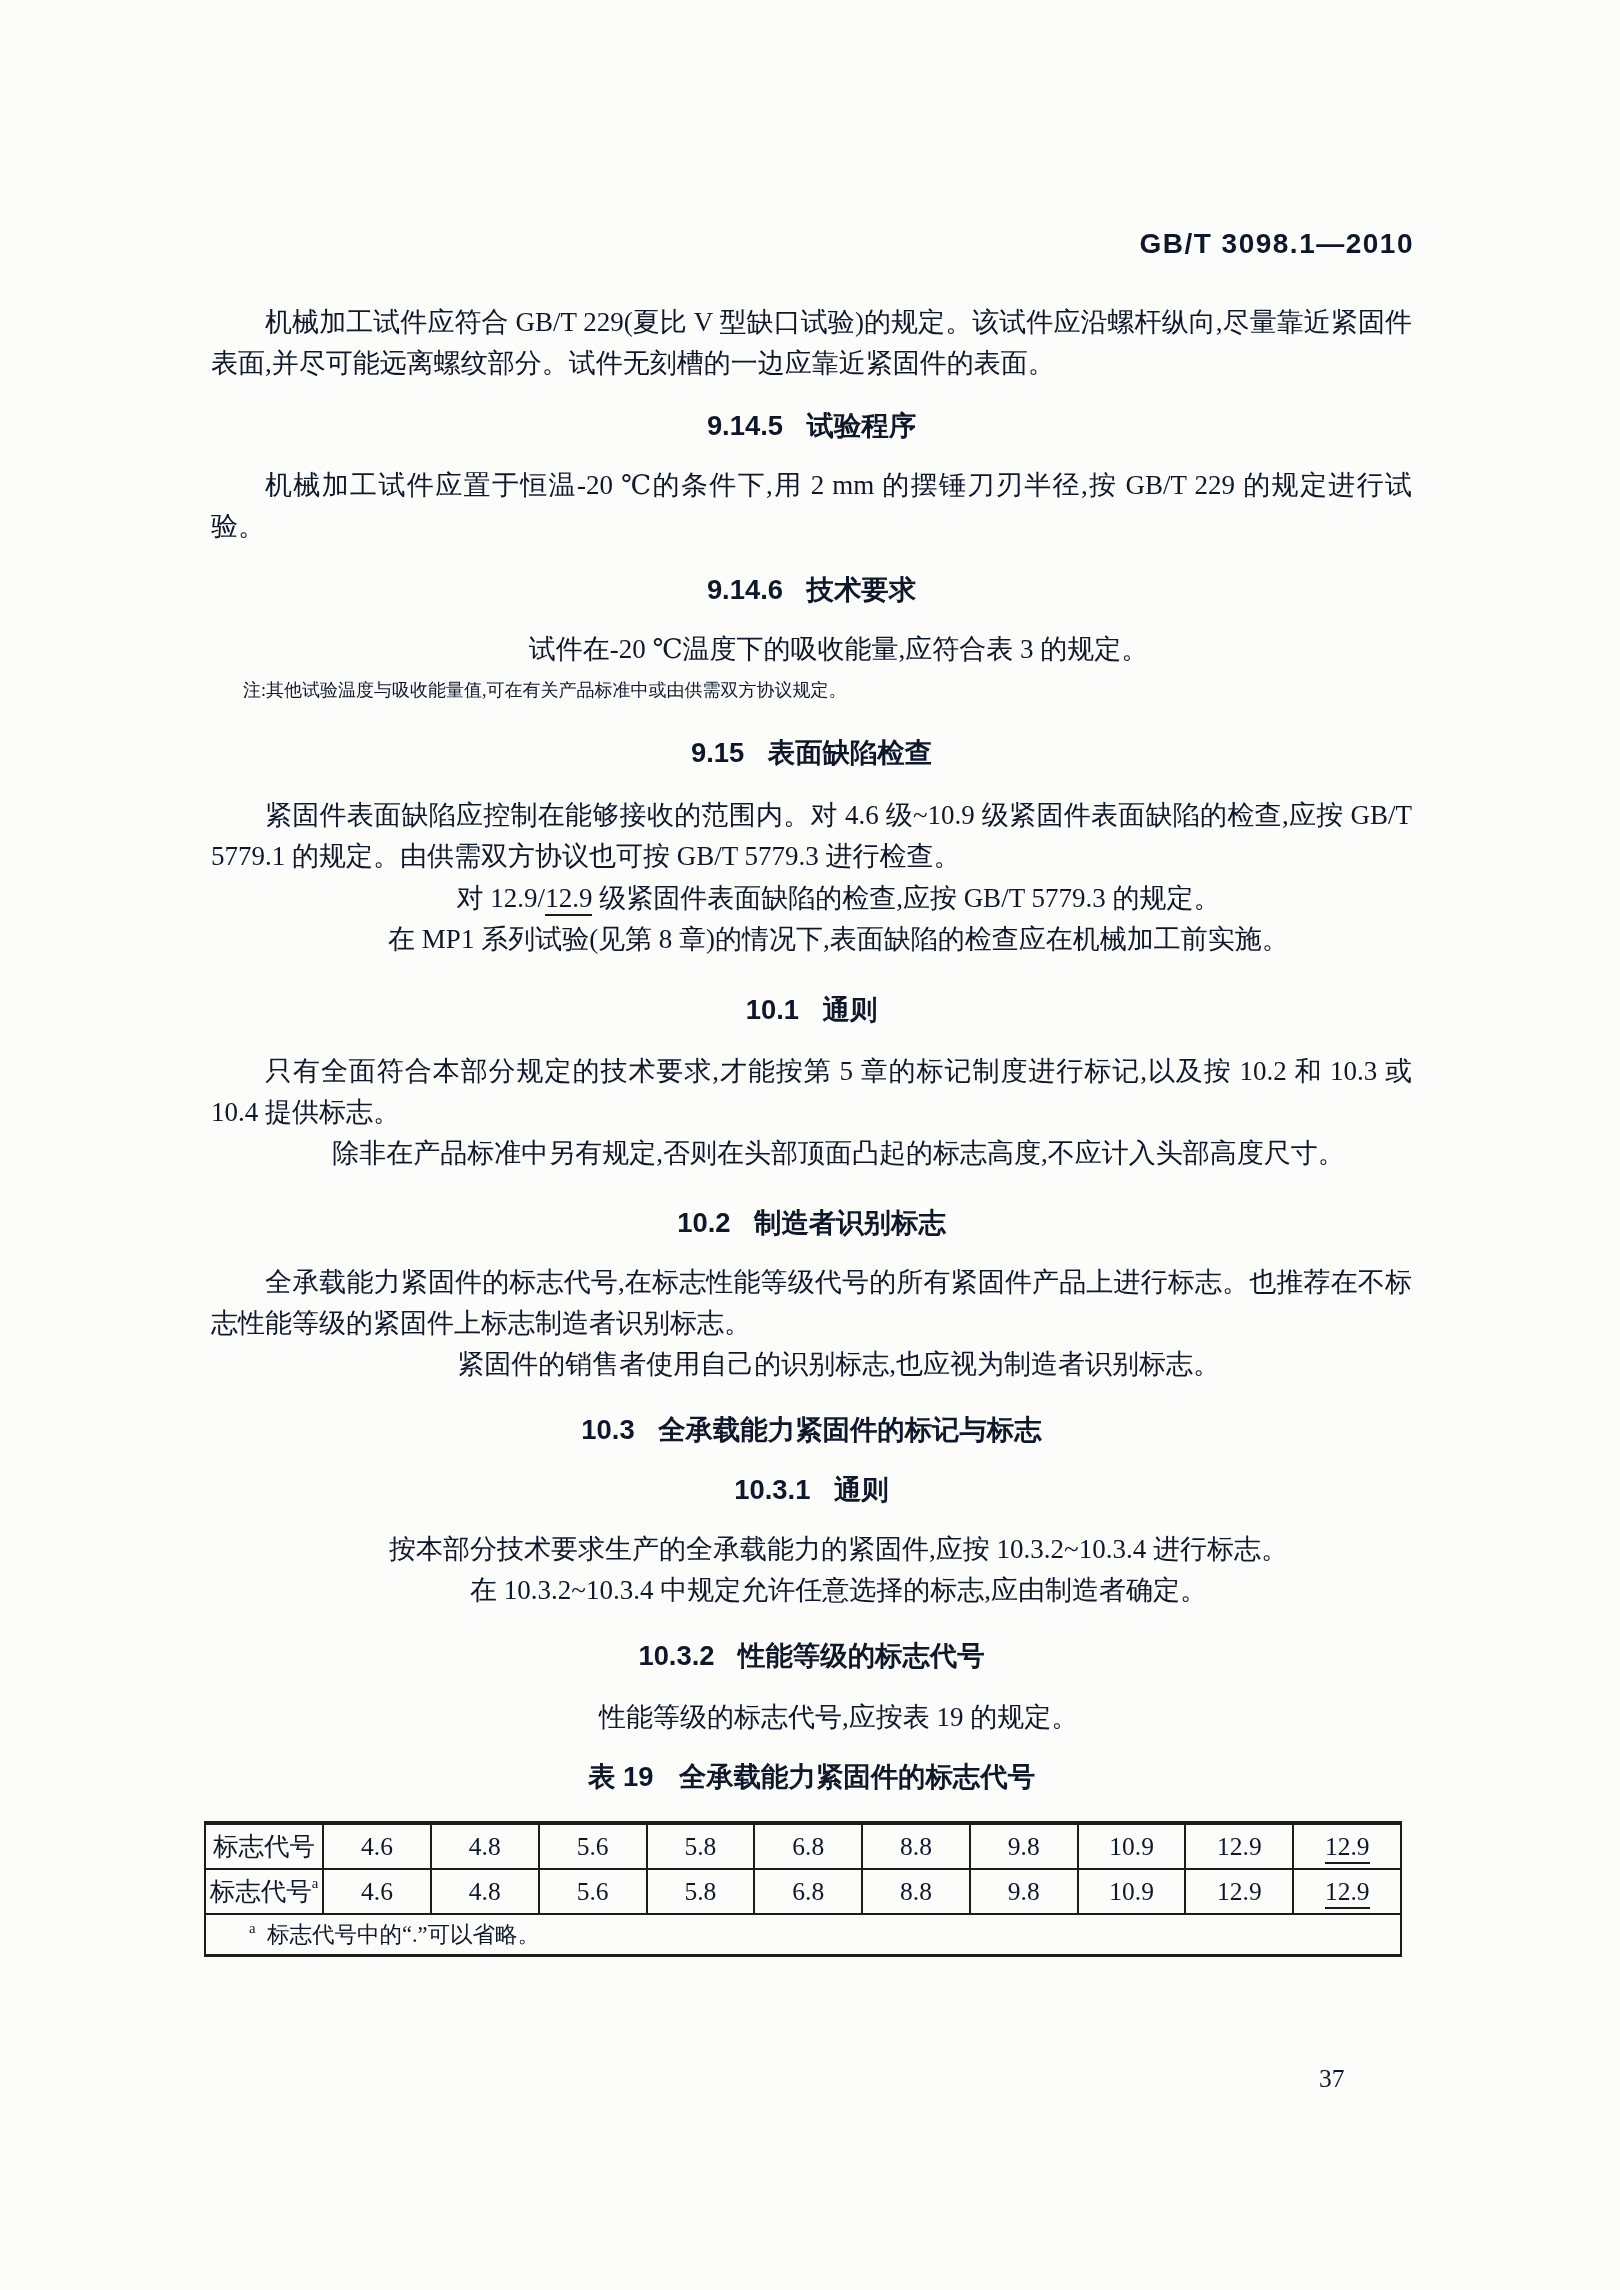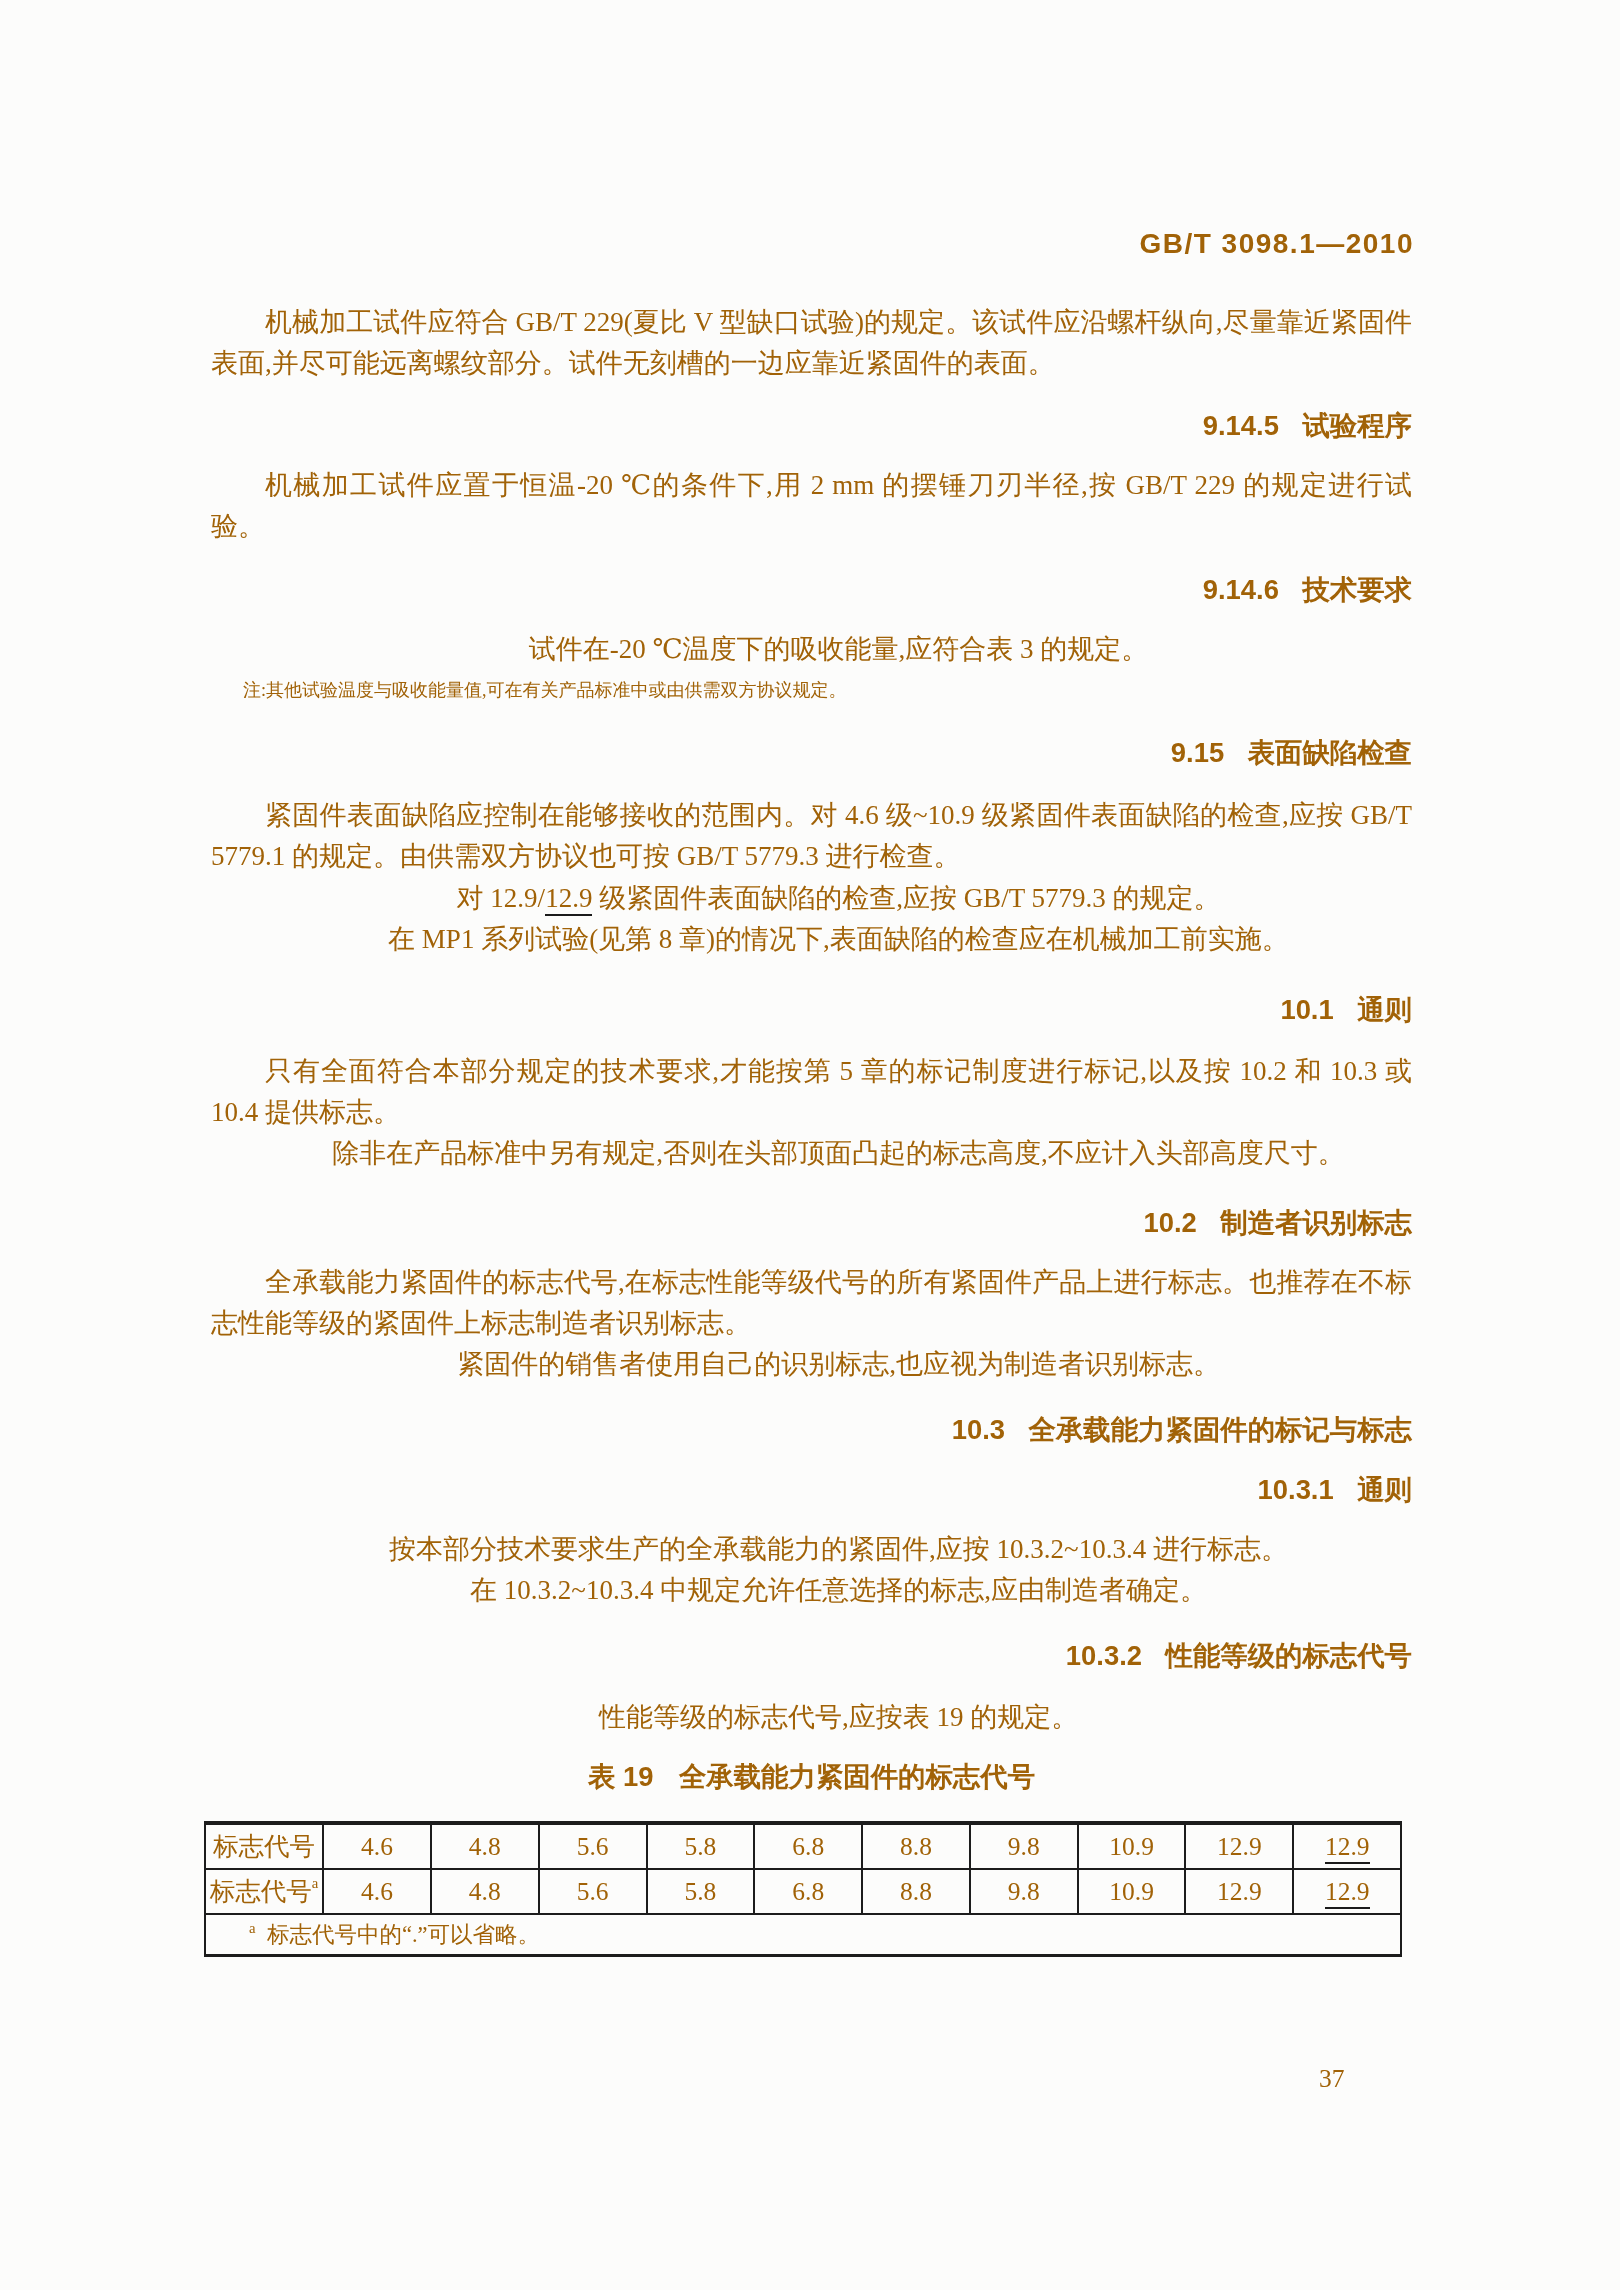--- a/index.html
+++ b/index.html
@@ -1,21 +1,21 @@
 <!DOCTYPE html>
 <html lang="zh"><head>
 <meta charset="utf-8">
 <style>
   html,body{margin:0;padding:0;background:#e8e8e8;}
   .page{
     position:relative;
     width:1620px;height:2291px;
     margin:0 auto;
     background:#fcfcfb;
-    color:#a16207;
+    color:#0f172a;
     font-family:"Liberation Serif","DejaVu Serif",serif;
     overflow:hidden;
   }
   .std-header{
     position:absolute;top:228px;right:206px;
     font-family:"Liberation Sans","DejaVu Sans",sans-serif;
     font-weight:bold;font-size:28px;letter-spacing:1.5px;
   }
   .content{
     position:absolute;left:211px;top:0;width:1201px;
@@ -25,21 +25,21 @@
     font-size:27px;line-height:41px;text-align:justify;
     text-justify:inter-ideograph;
   }
   .para.single{text-align:center;}
   .indent{text-indent:54px;}
   .note{
     font-size:18px;line-height:31px;padding-left:32px;text-align:left;
   }
   .heading{
     font-family:"Liberation Sans","DejaVu Sans",sans-serif;
-    font-weight:bold;font-size:27.4px;line-height:41px;text-align:right;
+    font-weight:bold;font-size:27.4px;line-height:41px;text-align:center;
   }
   .heading .num{margin-right:23.5px;}
   .chapter{font-size:30px;line-height:43px;}
   .chapter .num{margin-right:29px;}
   .tbl-caption{
     font-family:"Liberation Sans","DejaVu Sans",sans-serif;
     font-weight:bold;font-size:27.4px;line-height:41px;text-align:center;
   }
   .tbl-caption .cap-label{margin-right:25.5px;}
   table.t19{

